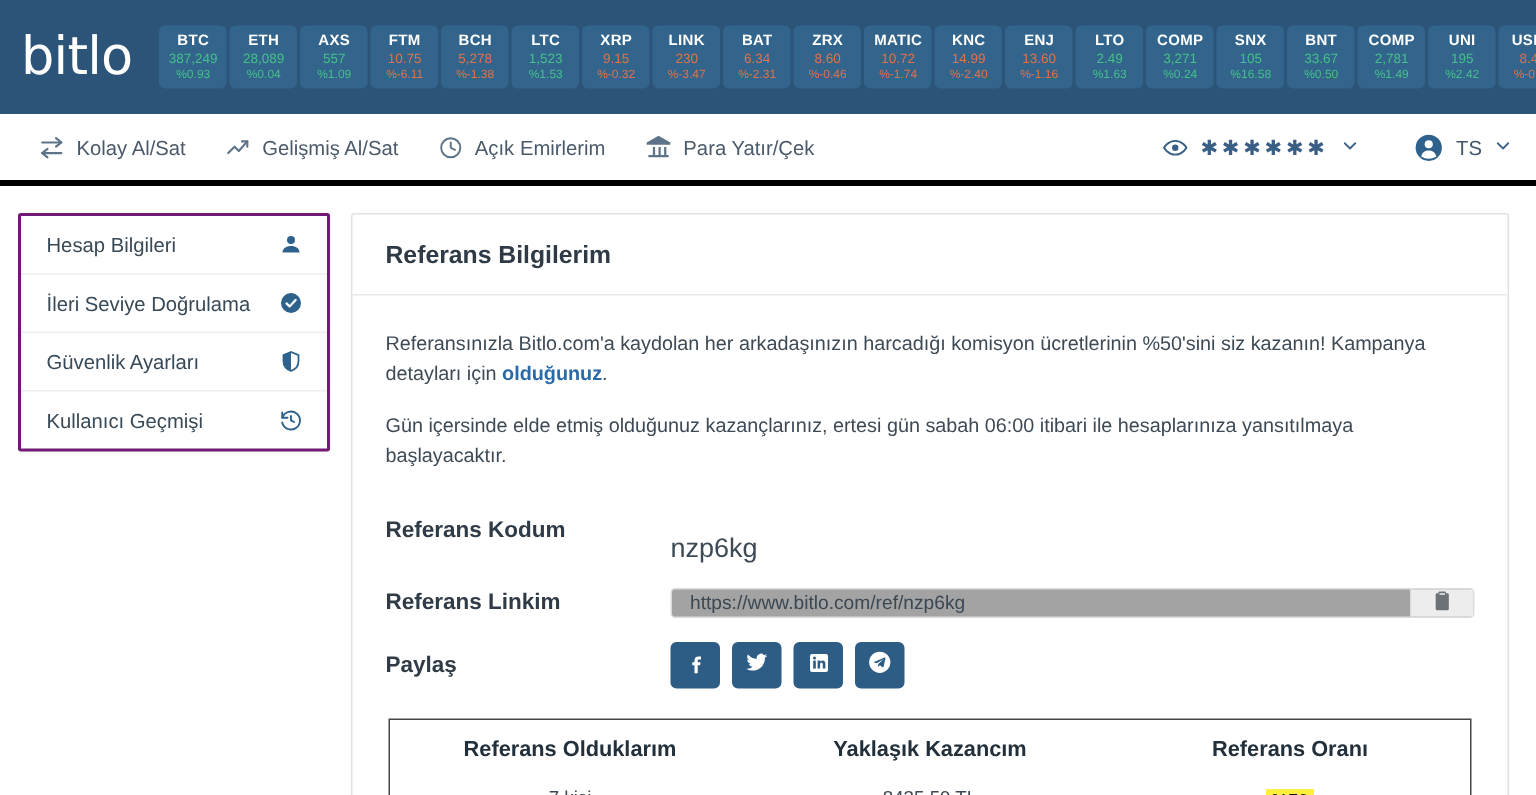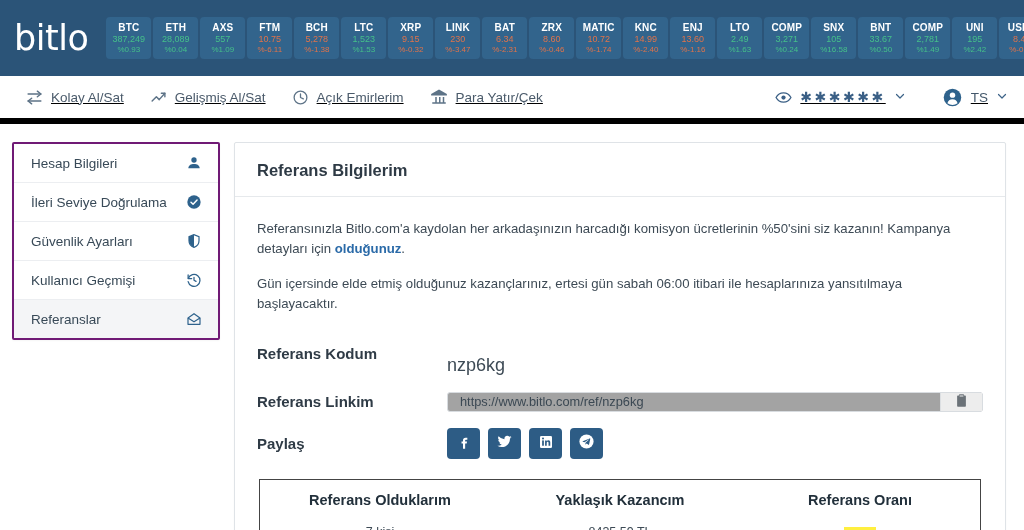--- a/index.html
+++ b/index.html
@@ -47,25 +47,24 @@
   }
   .ticker .price { font-size: 9px; display: block; }
   .ticker .chg { font-size: 8px; display: block; }
   .up { color: #45c08a; }
   .down { color: #e0734a; }
 
   
   .navbar {
     height: 48px;
     background: #ffffff;
-    border-bottom: 6px solid #000000;
+    border-bottom: 4px solid #000000;
     display: flex;
     align-items: center;
     padding: 0 16px 0 26px;
-    text-decoration: underline;
   }
   .nav-left { display: flex; align-items: center; gap: 26px; }
   .nav-item {
     display: flex; align-items: center; gap: 8px;
     color: #4a5a6a; font-size: 13.5px; cursor: pointer;
     white-space: nowrap;
   }
   .nav-item .nicon { display: flex; align-items: center; color: #5d7387; }
   .nav-right { margin-left: auto; display: flex; align-items: center; gap: 10px; }
   .balance-group, .user-group { display: flex; align-items: center; gap: 8px; cursor: pointer; }
@@ -399,29 +398,20 @@
       <span class="side-label">Kullanıcı Geçmişi</span>
       <span class="side-icon">
         <svg width="16" height="16" viewBox="0 0 24 24" fill="none" stroke="currentColor" stroke-width="1.9" stroke-linecap="round" stroke-linejoin="round">
           <path d="M3.5 9.5a9 9 0 1 1-.3 5"></path>
             <polyline points="3.2 4.5 3.2 9.8 8.5 9.8"></polyline>
             <polyline points="12 8 12 12.4 15 14"></polyline>
         </svg>
       </span>
     </div>
 
-    <div class="side-item active">
-      <span class="side-label">Referanslar</span>
-      <span class="side-icon">
-        <svg width="16" height="16" viewBox="0 0 24 24" fill="none" stroke="currentColor" stroke-width="1.8" stroke-linejoin="round">
-          <path d="M3 10.4 12 4l9 6.4V20H3z"></path>
-            <polyline points="3 10.4 12 16.3 21 10.4"></polyline>
-        </svg>
-      </span>
-    </div>
 
   </div>
 
   <div class="main">
     <div class="card-head">
       <div class="card-title">Referans Bilgilerim</div>
     </div>
 
     <div class="card-body">
 

